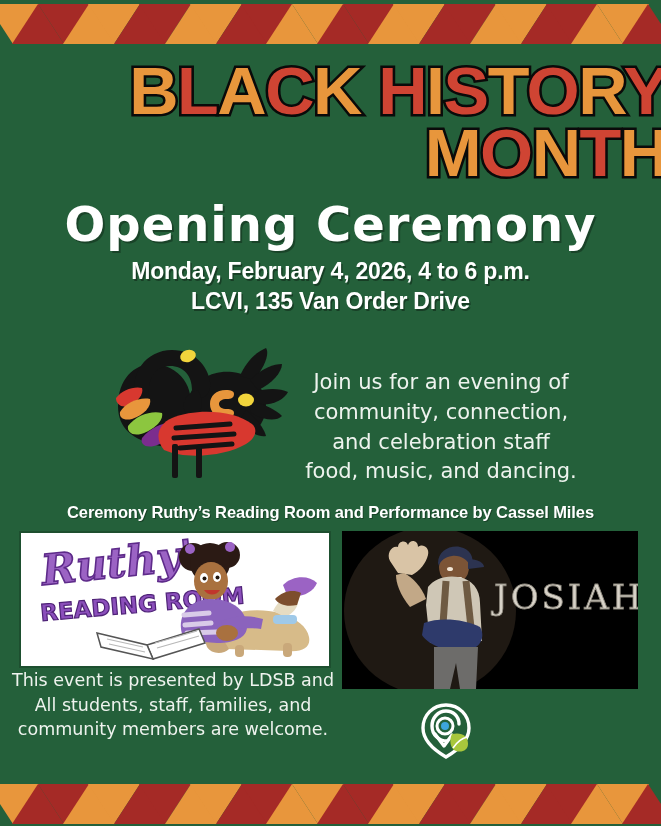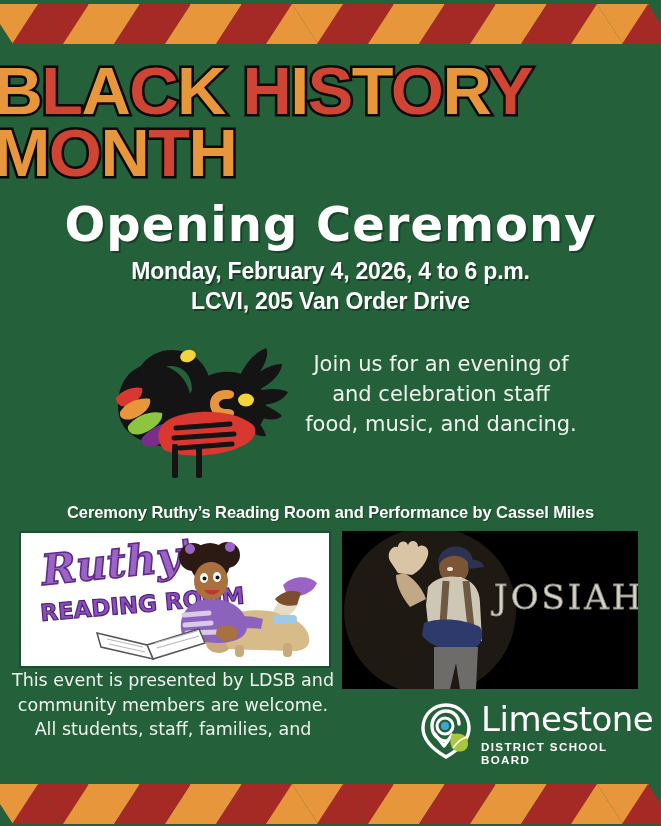--- a/index.html
+++ b/index.html
@@ -44,21 +44,21 @@
   }
   .tri.down.red { border-top-color: #a52a26; }
   .tri.up.orange { border-bottom-color: #e8963c; }
 
   
   .title-block {
     position: absolute;
     top: 60px;
     left: 0;
     width: 661px;
-    text-align: left;
+    text-align: right;
   }
   .bhm-line {
     font-family: "Liberation Sans", sans-serif;
     font-weight: bold;
     font-size: 67px;
     line-height: 0.92;
     letter-spacing: -1.5px;
     transform: scaleX(1.02);
     margin: 0;
     white-space: nowrap;
@@ -106,21 +106,21 @@
     position: absolute;
     top: 328px;
     left: 100px;
     width: 190px;
     height: 150px;
   }
   .bird-wrap svg { display: block; }
 
   .join-text {
     position: absolute;
-    top: 350px;
+    top: 368px;
     left: 286px;
     width: 310px;
     text-align: center;
     color: #eef3ee;
     font-family: "DejaVu Sans", sans-serif;
     font-weight: 400;
     font-size: 21px;
     line-height: 1.42;
   }
 
@@ -251,21 +251,21 @@
 
   <div class="title-block">
     <div class="bhm-line l1" id="bhm1"><span class="c-o">B</span><span class="c-r">L</span><span class="c-o">A</span><span class="c-r">C</span><span class="c-o">K</span><span class="c-o">&nbsp;</span><span class="c-r">H</span><span class="c-o">I</span><span class="c-r">S</span><span class="c-o">T</span><span class="c-r">O</span><span class="c-o">R</span><span class="c-r">Y</span></div>
     <div class="bhm-line l2" id="bhm2"><span class="c-o">M</span><span class="c-r">O</span><span class="c-o">N</span><span class="c-r">T</span><span class="c-o">H</span></div>
   </div>
 
   <div class="subtitle">Opening  Ceremony</div>
 
   <div class="datelines">
     <div>Monday, February 4, 2026,  4 to 6 p.m.</div>
-    <div>LCVI, 205 Van Order Drive</div>
+    <div>LCVI, 135 Van Order Drive</div>
   </div>
 
   <div class="bird-wrap">
     <svg width="190" height="150" viewBox="0 0 190 150">
 
       <path d="M18 78 C18 44 44 28 70 40 C82 46 88 56 90 66
                C96 52 112 42 132 44 C152 46 166 60 166 78
                C166 98 150 112 128 116 C108 120 80 122 60 118
                C32 112 18 100 18 78 Z" fill="#141414"></path>
 
@@ -309,20 +309,21 @@
 
       <g fill="#141414">
         <rect x="72" y="116" width="6" height="34" rx="2"></rect>
         <rect x="96" y="118" width="6" height="32" rx="2"></rect>
       </g>
     </svg>
   </div>
 
   <div class="join-text">
     <div>Join us for an evening of</div>
+    <div>community, connection,</div>
     <div>and celebration staff</div>
     <div>food, music, and dancing.</div>
   </div>
 
   <div class="featuring">Ceremony Ruthy’s Reading Room and Performance by Cassel Miles</div>
 
   <div class="ruthy-box">
     <svg width="304" height="129" viewBox="0 0 304 129">
       <rect width="304" height="129" fill="#ffffff"></rect>
 
@@ -408,22 +409,22 @@
                C106 122 86 114 80 104 Z" fill="#2e3a6b"></path>
 
       <path d="M92 116 L136 116 L134 158 L118 158 L114 132 L108 158 L92 158 Z" fill="#6d6c6a"></path>
 
       <text x="152" y="78" font-family="DejaVu Serif, serif" font-size="34" letter-spacing="3" fill="#d7d2c8" stroke="#8c877c" stroke-width="0.8">JOSIAH</text>
     </svg>
   </div>
 
   <div class="blurb">
     <div>This event is presented by LDSB and</div>
+    <div>All students, staff, families, and</div>
     <div>community members are welcome.</div>
-    <div>All students, staff, families, and</div>
   </div>
 
   <div class="logo">
     <div class="logo-mark">
       <svg width="56" height="58" viewBox="0 0 56 58">
 
         <path d="M28 3 C41 3 51 13 51 26 C51 38 40 48 28 55
                  C16 48 5 38 5 26 C5 13 15 3 28 3 Z" fill="none" stroke="#ffffff" stroke-width="3.4"></path>
 
         <path d="M41 22 C41 14 35 9 28 9 C20 9 14 16 14 24
@@ -431,24 +432,20 @@
 
         <circle cx="27" cy="24" r="8" fill="none" stroke="#ffffff" stroke-width="3"></circle>
         <circle cx="27" cy="24" r="4" fill="#3da5dc"></circle>
 
         <path d="M17 32 L26 44 L34 33" fill="none" stroke="#ffffff" stroke-width="3.4" stroke-linecap="round" stroke-linejoin="round"></path>
 
         <path d="M34 32 C44 30 50 34 50 42 C50 48 44 51 38 49
                  C32 47 31 38 34 32 Z" fill="#a8c73c"></path>
         <path d="M35 46 C39 40 45 36 49 35" stroke="#ffffff" stroke-width="1.6" fill="none"></path>
       </svg>
-    </div>
-    <div class="logo-text">
-      <div class="logo-name">Limestone</div>
-      <div class="logo-sub">DISTRICT SCHOOL BOARD</div>
     </div>
   </div>
 
   <div class="tri-band bottom" id="band-bottom">
       <div class="tri down" style="left: -13.2885px;"></div>
       <div class="tri up" style="left: 12.1346px;"></div>
       <div class="tri down red" style="left: 37.5577px;"></div>
       <div class="tri up orange" style="left: 62.9808px;"></div>
       <div class="tri down" style="left: 88.4038px;"></div>
       <div class="tri up" style="left: 113.827px;"></div>

